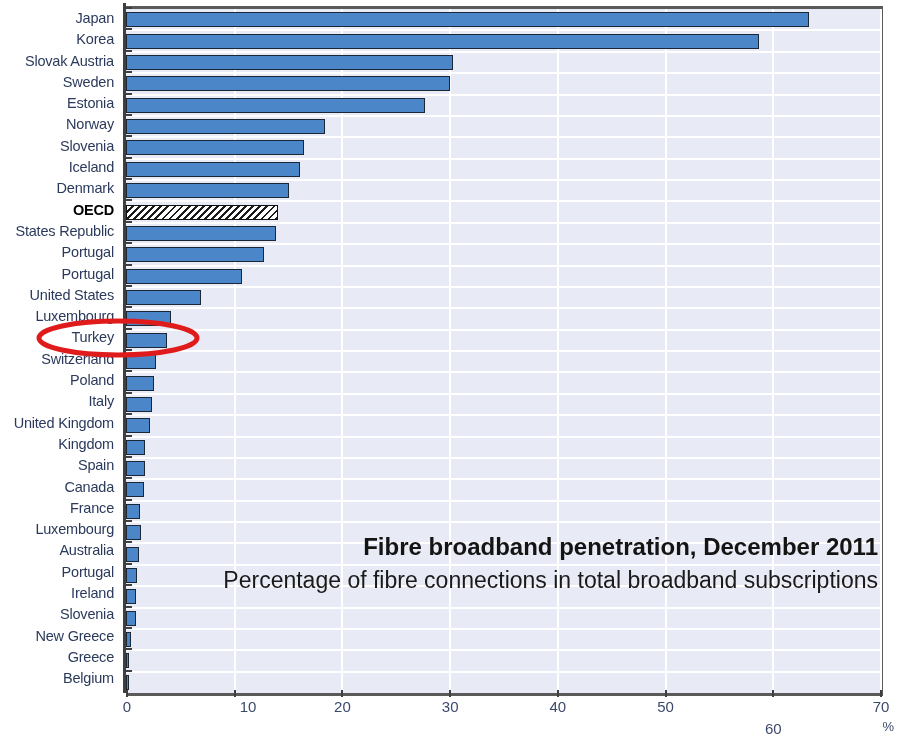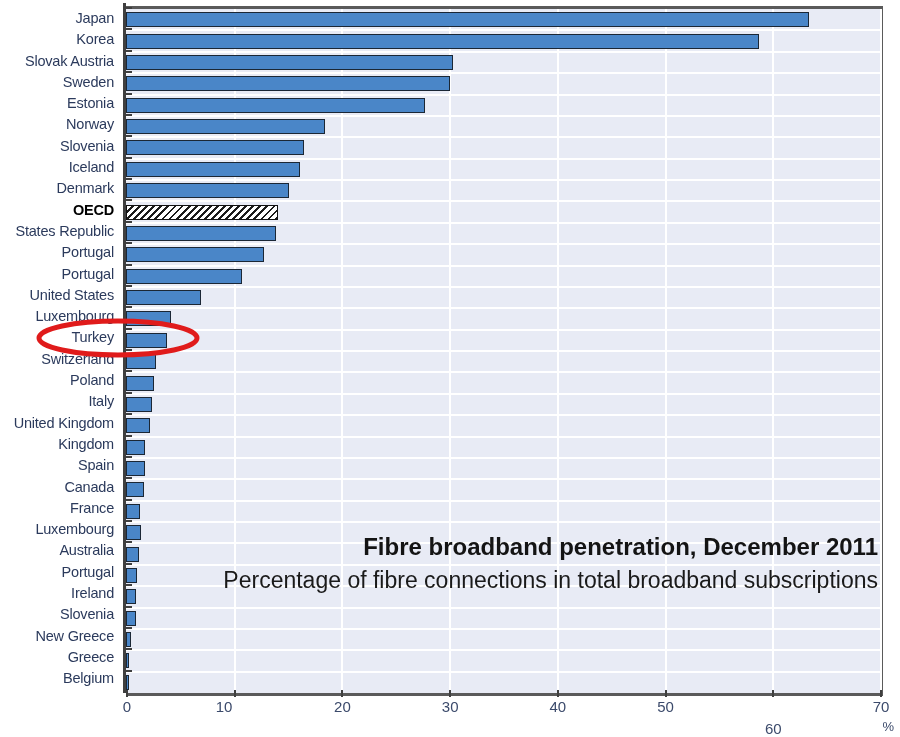--- a/index.html
+++ b/index.html
@@ -320,21 +320,21 @@
       <div class="tick-stub" style="position: absolute; left: 126px; top: 605.5px;"></div>
       <div class="tick-stub" style="position: absolute; left: 126px; top: 626.875px;"></div>
       <div class="tick-stub" style="position: absolute; left: 126px; top: 648.25px;"></div>
       <div class="tick-stub" style="position: absolute; left: 126px; top: 669.625px;"></div>
     </div>
 
   <div id="xaxis">
       <div class="xtick" style="left: 126px;"></div>
       <div class="xtick-label" style="left: 127px;">0</div>
       <div class="xtick" style="left: 233.714px;"></div>
-      <div class="xtick-label" style="left: 224px;">10</div>
+      <div class="xtick-label" style="left: 248px;">10</div>
       <div class="xtick" style="left: 341.429px;"></div>
       <div class="xtick-label" style="left: 342.429px;">20</div>
       <div class="xtick" style="left: 449.143px;"></div>
       <div class="xtick-label" style="left: 450.143px;">30</div>
       <div class="xtick" style="left: 556.857px;"></div>
       <div class="xtick-label" style="left: 557.857px;">40</div>
       <div class="xtick" style="left: 664.571px;"></div>
       <div class="xtick-label" style="left: 665.571px;">50</div>
       <div class="xtick" style="left: 772.286px;"></div>
       <div class="xtick-label" style="left: 773.286px; margin-top: 22px;">60</div>

